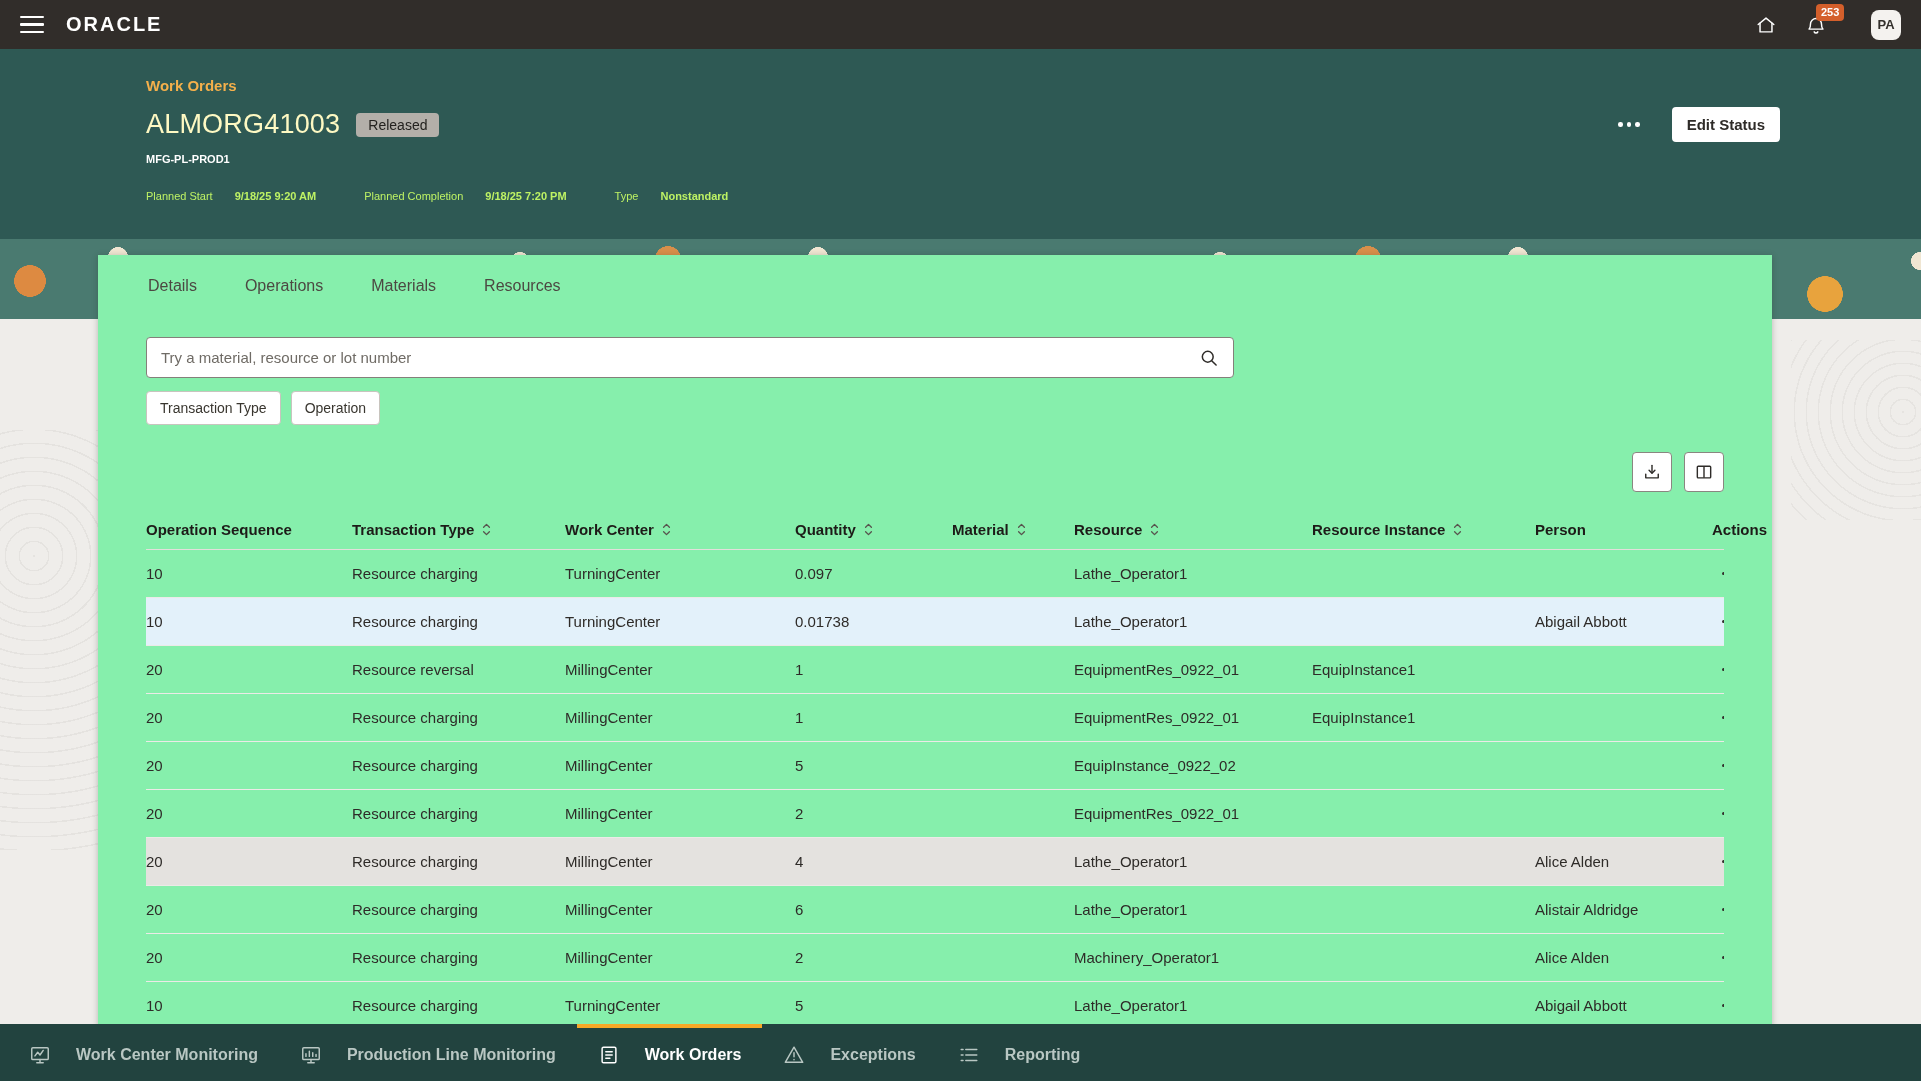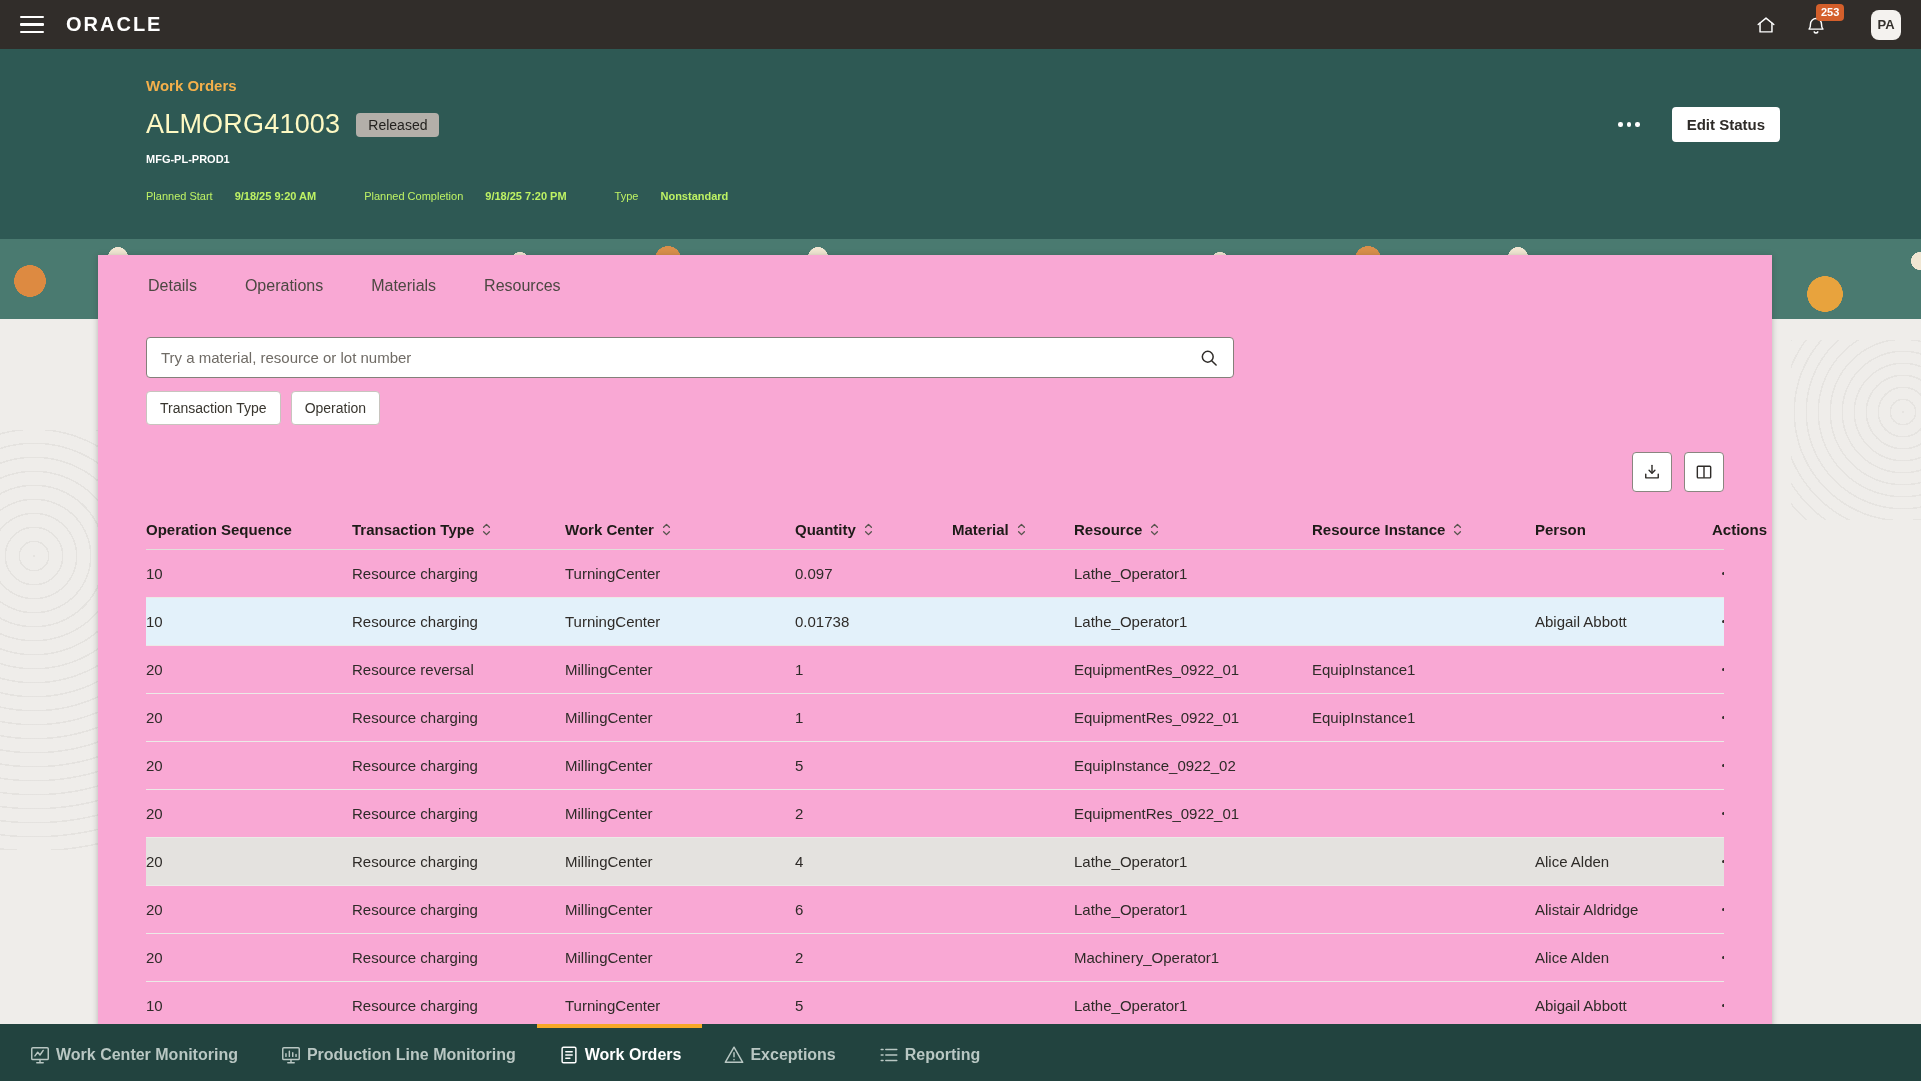--- a/index.html
+++ b/index.html
@@ -52,21 +52,21 @@
   .dots i{width:4.5px;height:4.5px;border-radius:50%;background:#fff}
   .btn-edit-status{background:#fff;color:#2e2b28;font-size:15px;font-weight:700;padding:9px 15px;border-radius:4px}
 
   
   .decor-left{position:absolute;left:-50px;top:430px;width:210px;height:420px;z-index:0;
     background:repeating-radial-gradient(circle at 40% 30%,rgba(110,105,98,.08) 0 1.5px,transparent 1.5px 14px)}
   .decor-right{position:absolute;right:-10px;top:340px;width:140px;height:180px;z-index:0;
     background:repeating-radial-gradient(circle at 80% 40%,rgba(110,105,98,.07) 0 1.5px,transparent 1.5px 12px)}
 
   
-  .card{position:absolute;left:98px;top:255px;width:1674px;bottom:0;background:#f9a8d4;z-index:10;box-shadow:0 1px 6px rgba(40,38,36,.28)}
+  .card{position:absolute;left:98px;top:255px;width:1674px;bottom:0;background:#86efac;z-index:10;box-shadow:0 1px 6px rgba(40,38,36,.28)}
   .tabs{display:flex;gap:44px;padding:0 48px;height:62px}
   .tab{display:flex;align-items:center;font-size:16px;color:#4c4842;border-bottom:3px solid transparent;padding:2px 2px 0;cursor:pointer;white-space:nowrap}
   .tab.active{color:#15130f;font-weight:700;border-bottom-color:#1c1a17}
   .card-body{padding:0 48px}
   .search-box{margin-top:20px;width:1088px;height:41px;border:1px solid #84807a;border-radius:4px;display:flex;align-items:center;padding:0 14px;background:#fff}
   .search-box input{flex:1;border:none;outline:none;font-size:15px;color:#2e2b28;background:transparent}
   .search-box input::placeholder{color:#6f6b65}
   .search-icon{cursor:pointer}
   .chips{margin-top:13px;display:flex;gap:10px}
   .chip{border:1px solid #c8c4be;border-radius:4px;background:#fff;font-size:14px;color:#39362f;padding:9px 13px;line-height:1}
@@ -87,21 +87,21 @@
   .tx-table th{text-align:left;font-size:15px;font-weight:700;color:#1d1b18;padding:11px 8px 11px 0;border-bottom:1px solid #e2dfdb;white-space:nowrap}
   .th-inner{display:flex;align-items:center;gap:7px}
   .tx-table td{height:48px;font-size:15px;color:#2e2b28;padding:0 8px 0 0;border-bottom:1px solid #eceae7;white-space:nowrap;overflow:hidden;text-overflow:ellipsis}
   .tx-table tr.selected td{background:var(--selected-row)}
   .tx-table tr.gray td{background:#e4e2df}
   .row-dots{display:flex;gap:3.5px;align-items:center;padding:7px 4px;margin-left:6px}
   .row-dots i{width:3.8px;height:3.8px;border-radius:50%;background:#33302c}
 
   
   .footer{position:absolute;left:0;right:0;bottom:0;height:57px;background:var(--footer-teal);display:flex;padding:0 8px;z-index:20}
-  .footer-item{display:flex;align-items:center;gap:5px;padding:0 21px;color:#b9c7c3;font-size:16px;font-weight:600;border-top:4px solid transparent;cursor:pointer;white-space:nowrap}
+  .footer-item{display:flex;align-items:center;gap:25px;padding:0 21px;color:#b9c7c3;font-size:16px;font-weight:600;border-top:4px solid transparent;cursor:pointer;white-space:nowrap}
   .footer-item.active{color:#fff;font-weight:700;border-top-color:var(--active-indicator)}
   .f-icon{display:flex;align-items:center}
 </style>
 </head>
 <body>
 
 <div class="topbar">
   <div class="hamburger">
       <span></span>
       <span></span>

